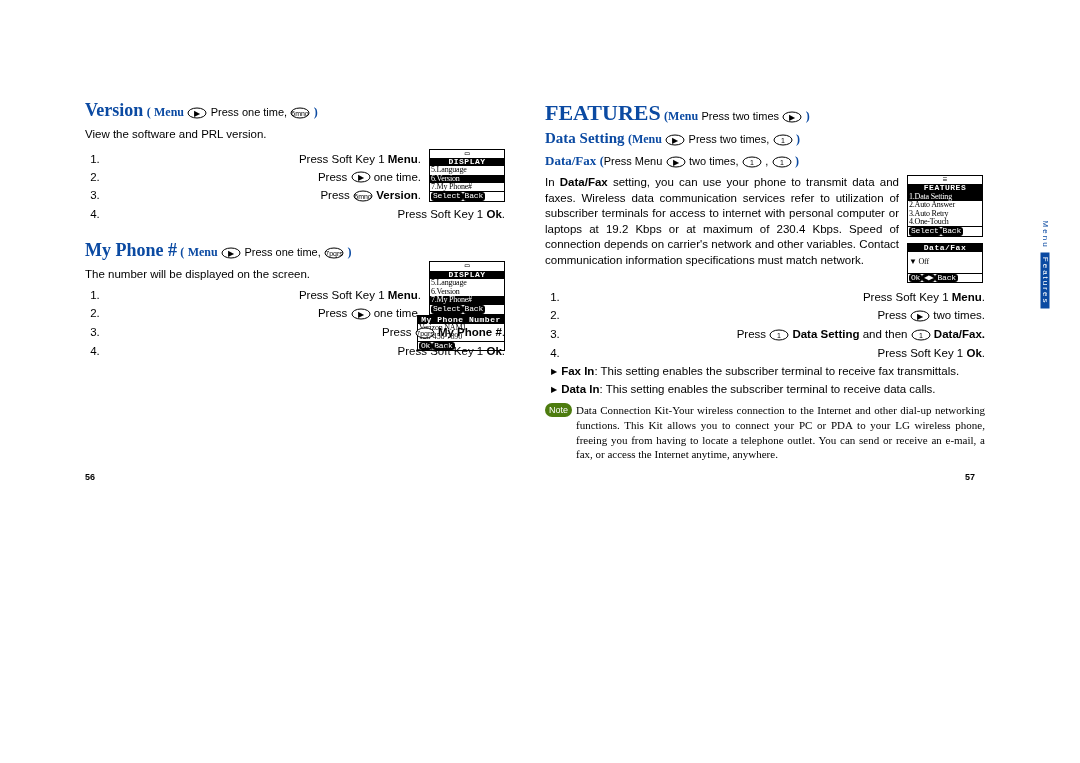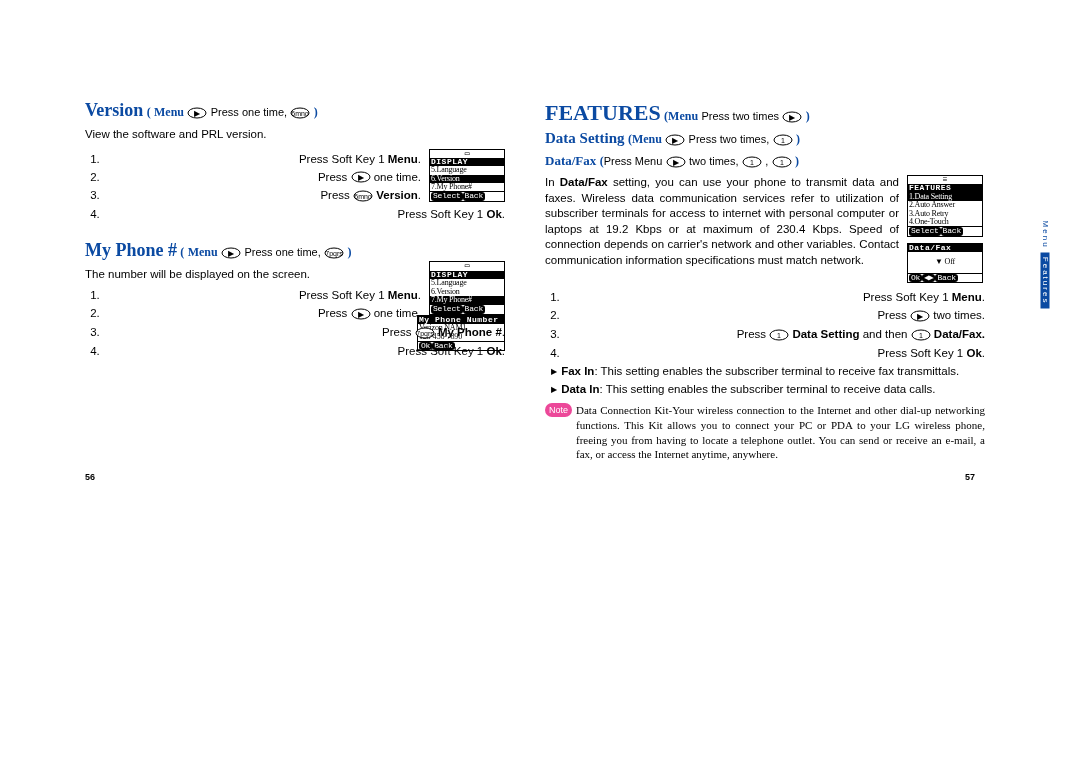--- a/index.html
+++ b/index.html
@@ -71,21 +71,21 @@
     border: 1px solid #000;
     background: #fff;
     font-size: 8px;
     line-height: 1.05;
     font-family: "Courier New", monospace;
     letter-spacing: -0.2px;
     box-sizing: border-box;
   }
   .mini-screen .top-ico { text-align:center; }
   .mini-screen .title {
-    background:#000; color:#fff; font-weight:bold;
+    background:#000; color:#fff; text-align:center; font-weight:bold;
     padding: 0 1px; letter-spacing: 0.5px;
   }
   .mini-screen .row { padding: 0 1px; white-space: nowrap; overflow:hidden;font-family:Liberation Serif, serif; }
   .mini-screen .softkey-bar {
     display:flex; justify-content:flex-start;
     padding: 0 1px; border-top:1px solid #000;
   }
   .mini-screen .softkey-bar span {
     background:#000; color:#fff; padding:0 2px; border-radius:3px;
   }
@@ -104,21 +104,21 @@
     transform: rotate(90deg);
     font-size: 8px;
     font-family: Arial, sans-serif;
     text-align:center;
     color: #0b4aa2;
     letter-spacing: 2px;
   }
   .side-tab .hl { background:#0b4aa2; color:#fff; padding:0 4px; }
   .note-pill {
     display:inline-block;
-    background:#ec4899;
+    background:#4d7c0f;
     color:#fff;
     font-size:9px;
     padding:1px 4px;
     border-radius:8px;
     font-family: Arial, sans-serif;
     vertical-align: top;
     margin-right:4px;
   }
   .note-block {
     font-family: "Times New Roman", Times, serif;
@@ -320,21 +320,21 @@
           <div class="row">3.Auto Retry</div>
           <div class="row">4.One-Touch</div>
           <div class="softkey-bar">
               <span>Select</span>
               <span>Back</span>
             </div>
         </div>
         <div class="mini-screen" style="width:76px">
           <div class="title">Data/Fax</div>
           <div style="height:6px"></div>
-          <div class="row" style="text-align:center">▼ Off</div>
+          <div class="row" style="text-align:left">▼ Off</div>
           <div style="height:6px"></div>
           <div class="softkey-bar">
               <span>Ok</span>
               <span>◀▶</span>
               <span>Back</span>
             </div>
         </div>
       </div>
       <div class="right-body">
         <span>In </span><span class="b">Data/Fax</span><span> setting, you can use your phone to transmit data and faxes. Wireless data communication services refer to utilization of subscriber terminals for access to internet with personal computer or laptops at 19.2 Kbps or at maximum of 230.4 Kbps. Speed of connection depends on carrier's network and other variables. Contact communication information specifications must match network.</span>

